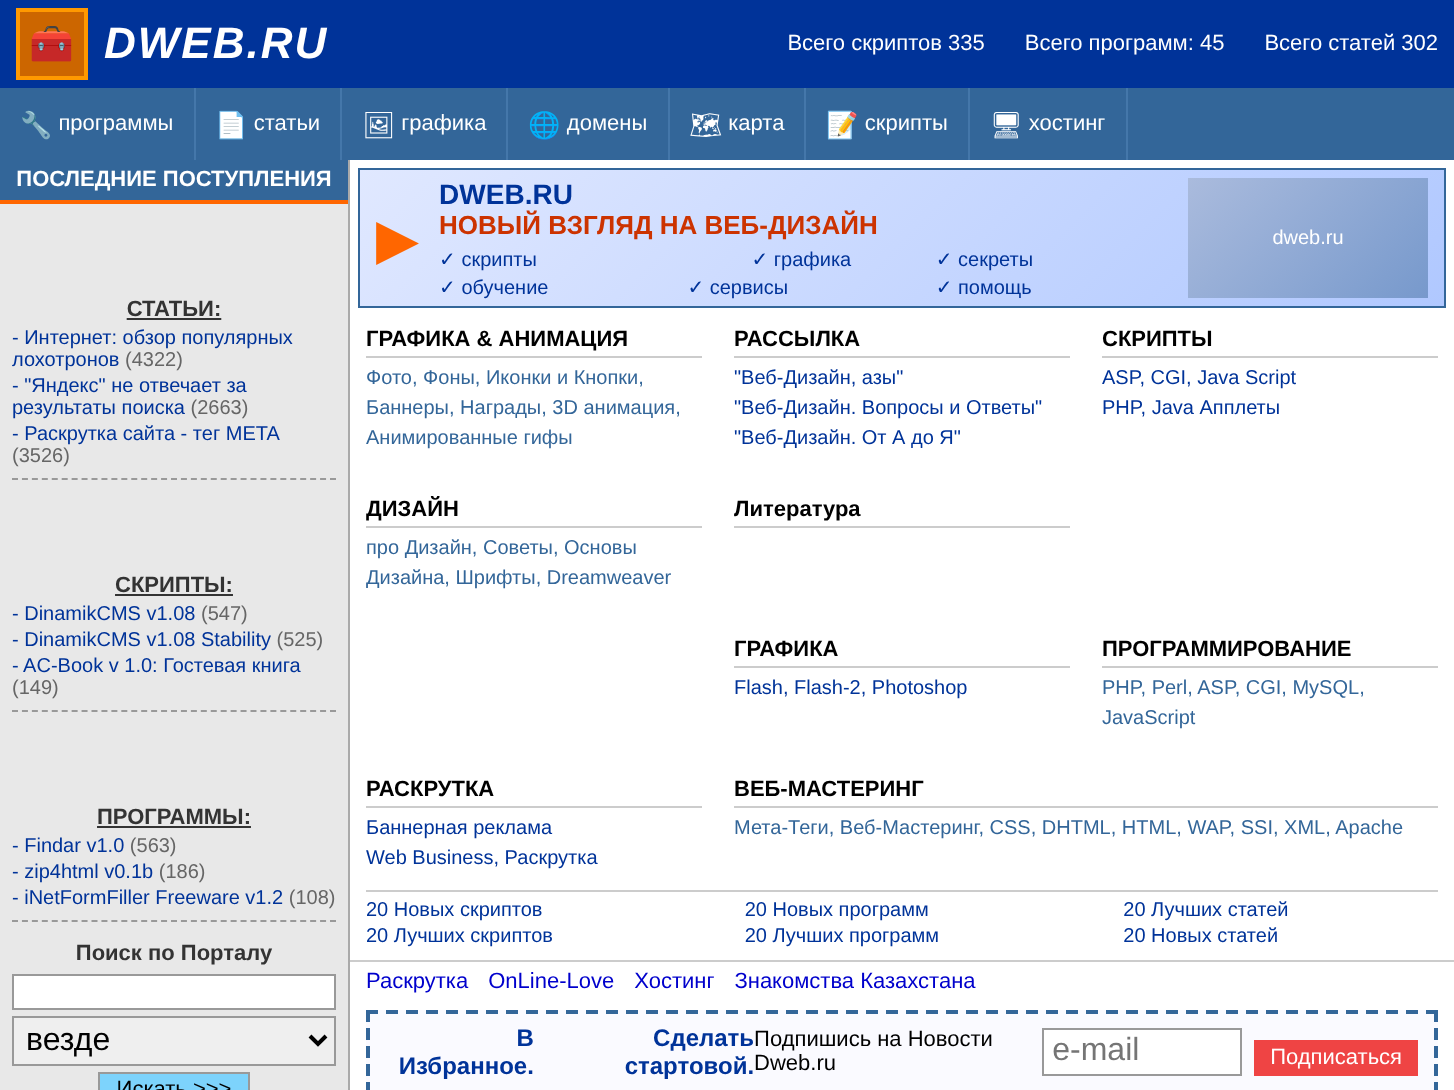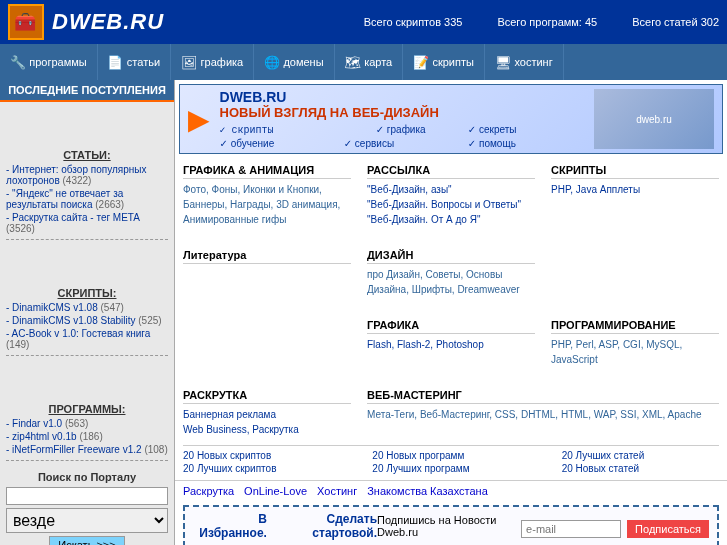--- a/index.html
+++ b/index.html
@@ -3,21 +3,21 @@
   <meta charset="utf-8">
   <style>
     * { margin: 0; padding: 0; box-sizing: border-box; }
     body { font-family: Arial, Tahoma, sans-serif; font-size: 11px; background: #c0c0c0; width: 727px; min-height: 545px; }
 
     
     .top-header { background: #003399; display: flex; align-items: center; justify-content: space-between; padding: 4px 8px; height: 44px; }
     .logo-area { display: flex; align-items: center; gap: 8px; }
     .logo-icon { width: 36px; height: 36px; background: #cc6600; border: 2px solid #ff9900; display: flex; align-items: center; justify-content: center; font-size: 18px; }
     .logo-text { color: white; font-size: 22px; font-weight: bold; font-style: italic; letter-spacing: 1px; }
-    .header-stats { color: white; font-size: 11px; display: flex; gap: 35px; justify-content: center; }
+    .header-stats { color: white; font-size: 11px; display: flex; gap: 20px; justify-content: center; }
     .stat-item { }
 
     
     .nav-bar { background: #336699; display: flex; align-items: center; padding: 0; height: 36px; }
     .nav-item { color: white; font-size: 11px; padding: 0 10px; height: 100%; display: flex; align-items: center; cursor: pointer; text-decoration: none; border-right: 1px solid #4477aa; position: relative; }
     .nav-icon { margin-right: 3px; font-size: 13px; }
 
     
     .main-container { display: flex; width: 100%; background: white; }
 
@@ -36,21 +36,21 @@
     .banner-area { background: linear-gradient(135deg, #e0e8ff 0%, #b0c8ff 100%); border: 1px solid #336699; margin: 4px; padding: 8px; display: flex; align-items: center; justify-content: space-between; height: 70px; }
 
     
     .content-body { padding: 6px 8px; }
     .section-title { color: #000; font-weight: bold; font-size: 11px; margin-bottom: 3px; border-bottom: 1px solid #ccc; padding-bottom: 2px; }
     .section-sub { color: #336699; font-size: 10px; line-height: 1.5; }
     .section-link { color: #003399; font-size: 10px; text-decoration: none; display: block; }
     .bottom-link { color: #0000cc; font-size: 11px; text-decoration: none; }
     .bottom-action-link { color: #003399; font-size: 12px; font-weight: bold; text-decoration: none; text-align: right; }
     .news-subscribe { display: flex; align-items: flex-end; gap: 6px; font-size: 11px; }
-    .email-input { border: 1px solid #999; padding: 2px 4px; font-size: 11px; width: 100px; }
+    .email-input { border: 1px solid #999; padding: 2px 4px; font-size: 16px; width: 100px; }
     .subscribe-btn { background: #ef4444; color: white; border: none; padding: 3px 8px; font-size: 11px; cursor: pointer; }
     .portal-news { padding: 4px 8px; font-weight: bold; font-size: 11px; color: #333; }
 
     
     .search-area { padding: 6px; margin-top: 4px; }
     .search-title { font-size: 11px; font-weight: bold; color: #333; margin-bottom: 4px; text-align: center; }
     .search-input { width: 100%; border: 1px solid #999; padding: 2px 4px; font-size: 11px; margin-bottom: 3px; }
     .search-select { width: 100%; border: 1px solid #999; padding: 2px; font-size: 16px; margin-bottom: 3px; }
     .search-btn { background: #7dd3fc; border: 1px solid #999; padding: 2px 8px; font-size: 11px; cursor: pointer; display: block; margin: 0 auto; }
   </style>
@@ -168,21 +168,21 @@
   </div>
 
   <div class="content">
 
     <div class="banner-area">
       <div style="color:#ff6600; font-size: 28px;">▶</div>
       <div style="flex:1; padding: 0 10px;">
         <div style="font-weight:bold; color:#003399; font-size:14px;">DWEB.RU</div>
         <div style="color:#cc3300; font-weight:bold; font-size:13px; margin-bottom:4px;">НОВЫЙ ВЗГЛЯД НА ВЕБ-ДИЗАЙН</div>
         <div style="display:grid; grid-template-columns:1fr 1fr 1fr; gap:2px 8px;">
-          <span style="font-size:10px; color:#003399;font-family:Liberation Mono, monospace;">✓ <span>скрипты</span></span>
+          <span style="font-size:10px; color:#003399;">✓ <span>скрипты</span></span>
           <span style="font-size:10px; color:#003399;margin-left:32px;">✓ <span>графика</span></span>
           <span style="font-size:10px; color:#003399;">✓ <span>секреты</span></span>
           <span style="font-size:10px; color:#003399;">✓ <span>обучение</span></span>
           <span style="font-size:10px; color:#003399;">✓ <span>сервисы</span></span>
           <span style="font-size:10px; color:#003399;">✓ <span>помощь</span></span>
         </div>
       </div>
       <div style="width:120px; height:60px; background: linear-gradient(135deg,#aabbdd,#7799cc); display:flex; align-items:center; justify-content:center; color:white; font-size:10px;">dweb.ru</div>
     </div>
 
@@ -203,34 +203,35 @@
           <div class="section-sub">
             <a class="section-link">"Веб-Дизайн, азы"</a>
             <a class="section-link">"Веб-Дизайн. Вопросы и Ответы"</a>
             <a class="section-link">"Веб-Дизайн. От А до Я"</a>
           </div>
         </div>
 
         <div>
           <div class="section-title">СКРИПТЫ</div>
           <div class="section-sub">
+            <a class="section-link">ASP, CGI, Java Script</a>
             <a class="section-link">PHP, Java Апплеты</a>
           </div>
-        </div>
-
-        <div>
-          <div class="section-title">Литература</div>
         </div>
 
         <div>
           <div class="section-title">ДИЗАЙН</div>
           <div class="section-sub">
             <span>про Дизайн, Советы, Основы</span><br>
             <span>Дизайна, Шрифты, Dreamweaver</span>
           </div>
+        </div>
+
+        <div>
+          <div class="section-title">Литература</div>
         </div>
 
         <div></div>
 
         <div></div>
 
         <div>
           <div class="section-title">ГРАФИКА</div>
           <div class="section-sub">
             <a class="section-link">Flash, Flash-2, Photoshop</a>

